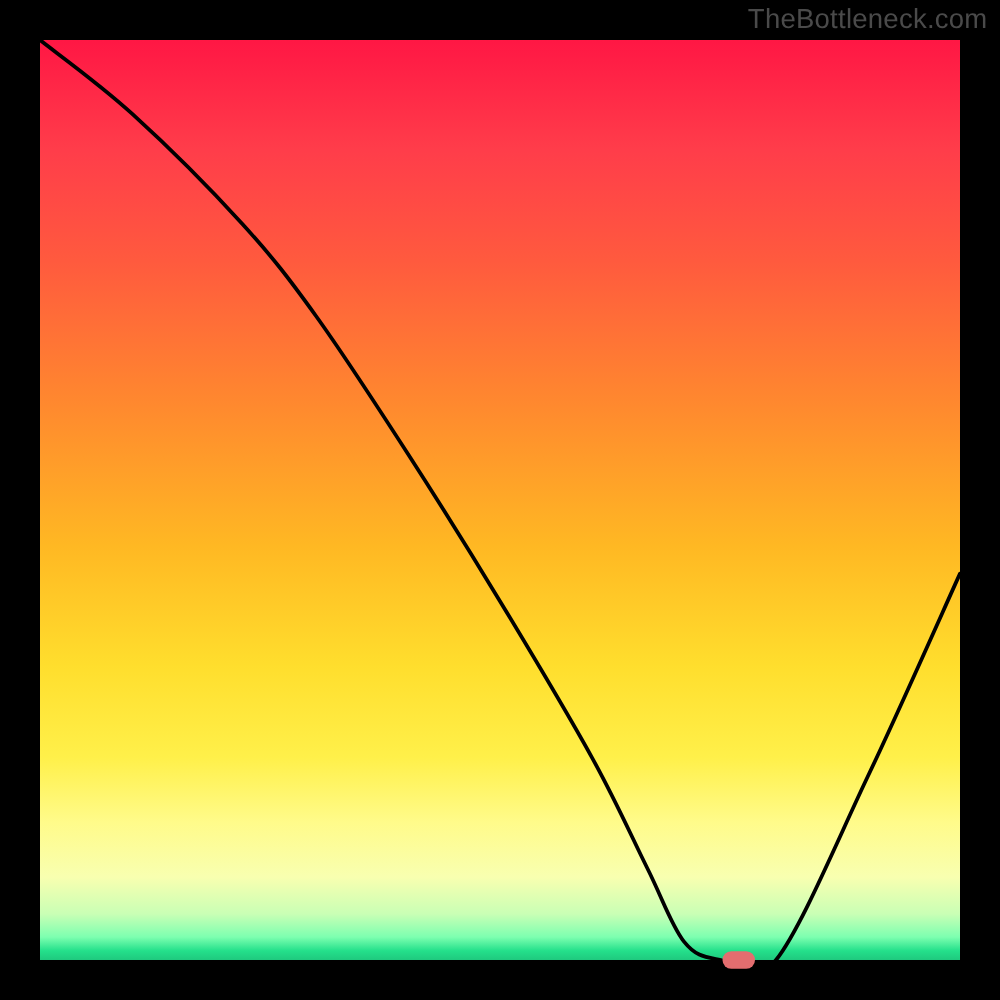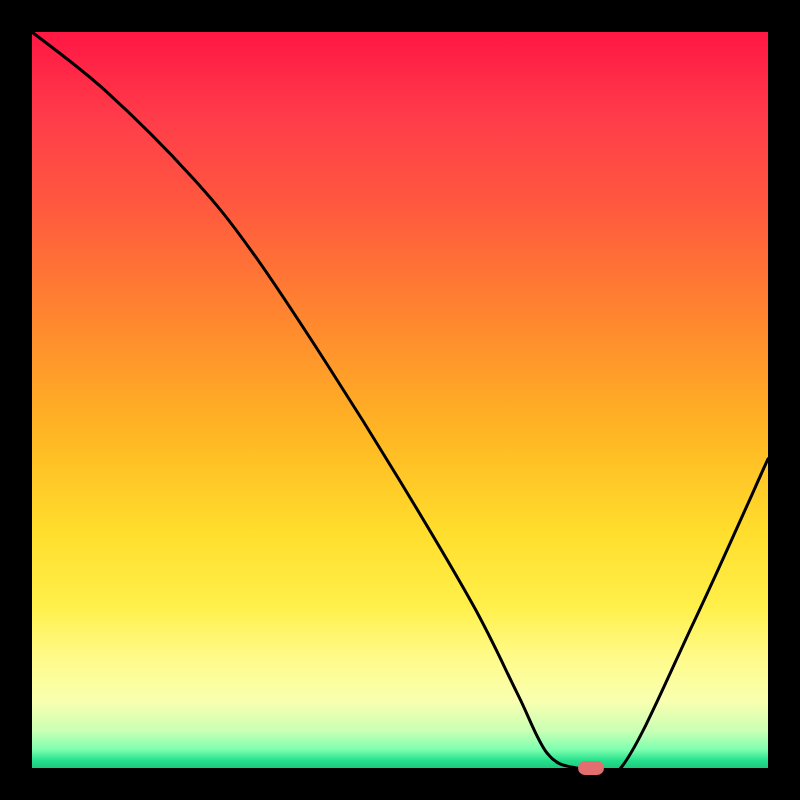--- a/index.html
+++ b/index.html
@@ -64,19 +64,20 @@
     height: 14px;
     border-radius: 7px;
     background: #e36d6f;
     transform: translate(-50%, -50%);
   }
 </style>
 </head>
 <body>
 
 <div class="outer">
+  <div class="watermark">TheBottleneck.com</div>
   <div class="plot">
     <svg class="curve" id="curve-svg" viewBox="0 0 736 736" preserveAspectRatio="none">
       <path id="curve-path" d="M 0.00 0.00 C 12.27 9.81, 46.61 34.35, 73.60 58.88 C 100.59 83.41, 137.39 120.21, 161.92 147.20 C 186.45 174.19, 198.72 190.13, 220.80 220.80 C 242.88 251.47, 269.87 293.17, 294.40 331.20 C 318.93 369.23, 343.47 408.48, 368.00 448.96 C 392.53 489.44, 421.97 538.51, 441.60 574.08 C 461.23 609.65, 473.49 637.87, 485.76 662.40 C 498.03 686.93, 505.39 709.01, 515.20 721.28 C 525.01 733.55, 532.37 733.55, 544.64 736.00 C 556.91 738.45, 569.17 760.53, 588.80 736.00 C 608.43 711.47, 637.87 640.32, 662.40 588.80 C 686.93 537.28, 723.73 453.87, 736.00 426.88 " fill="none" stroke="#000000" stroke-width="3" stroke-linejoin="round" stroke-linecap="round"></path>
     </svg>
     <div class="marker" id="marker" style="left: 559.36px; top: 736px; background: rgb(227, 109, 111);"></div>
   </div>
 </div>
 
 </body></html>

